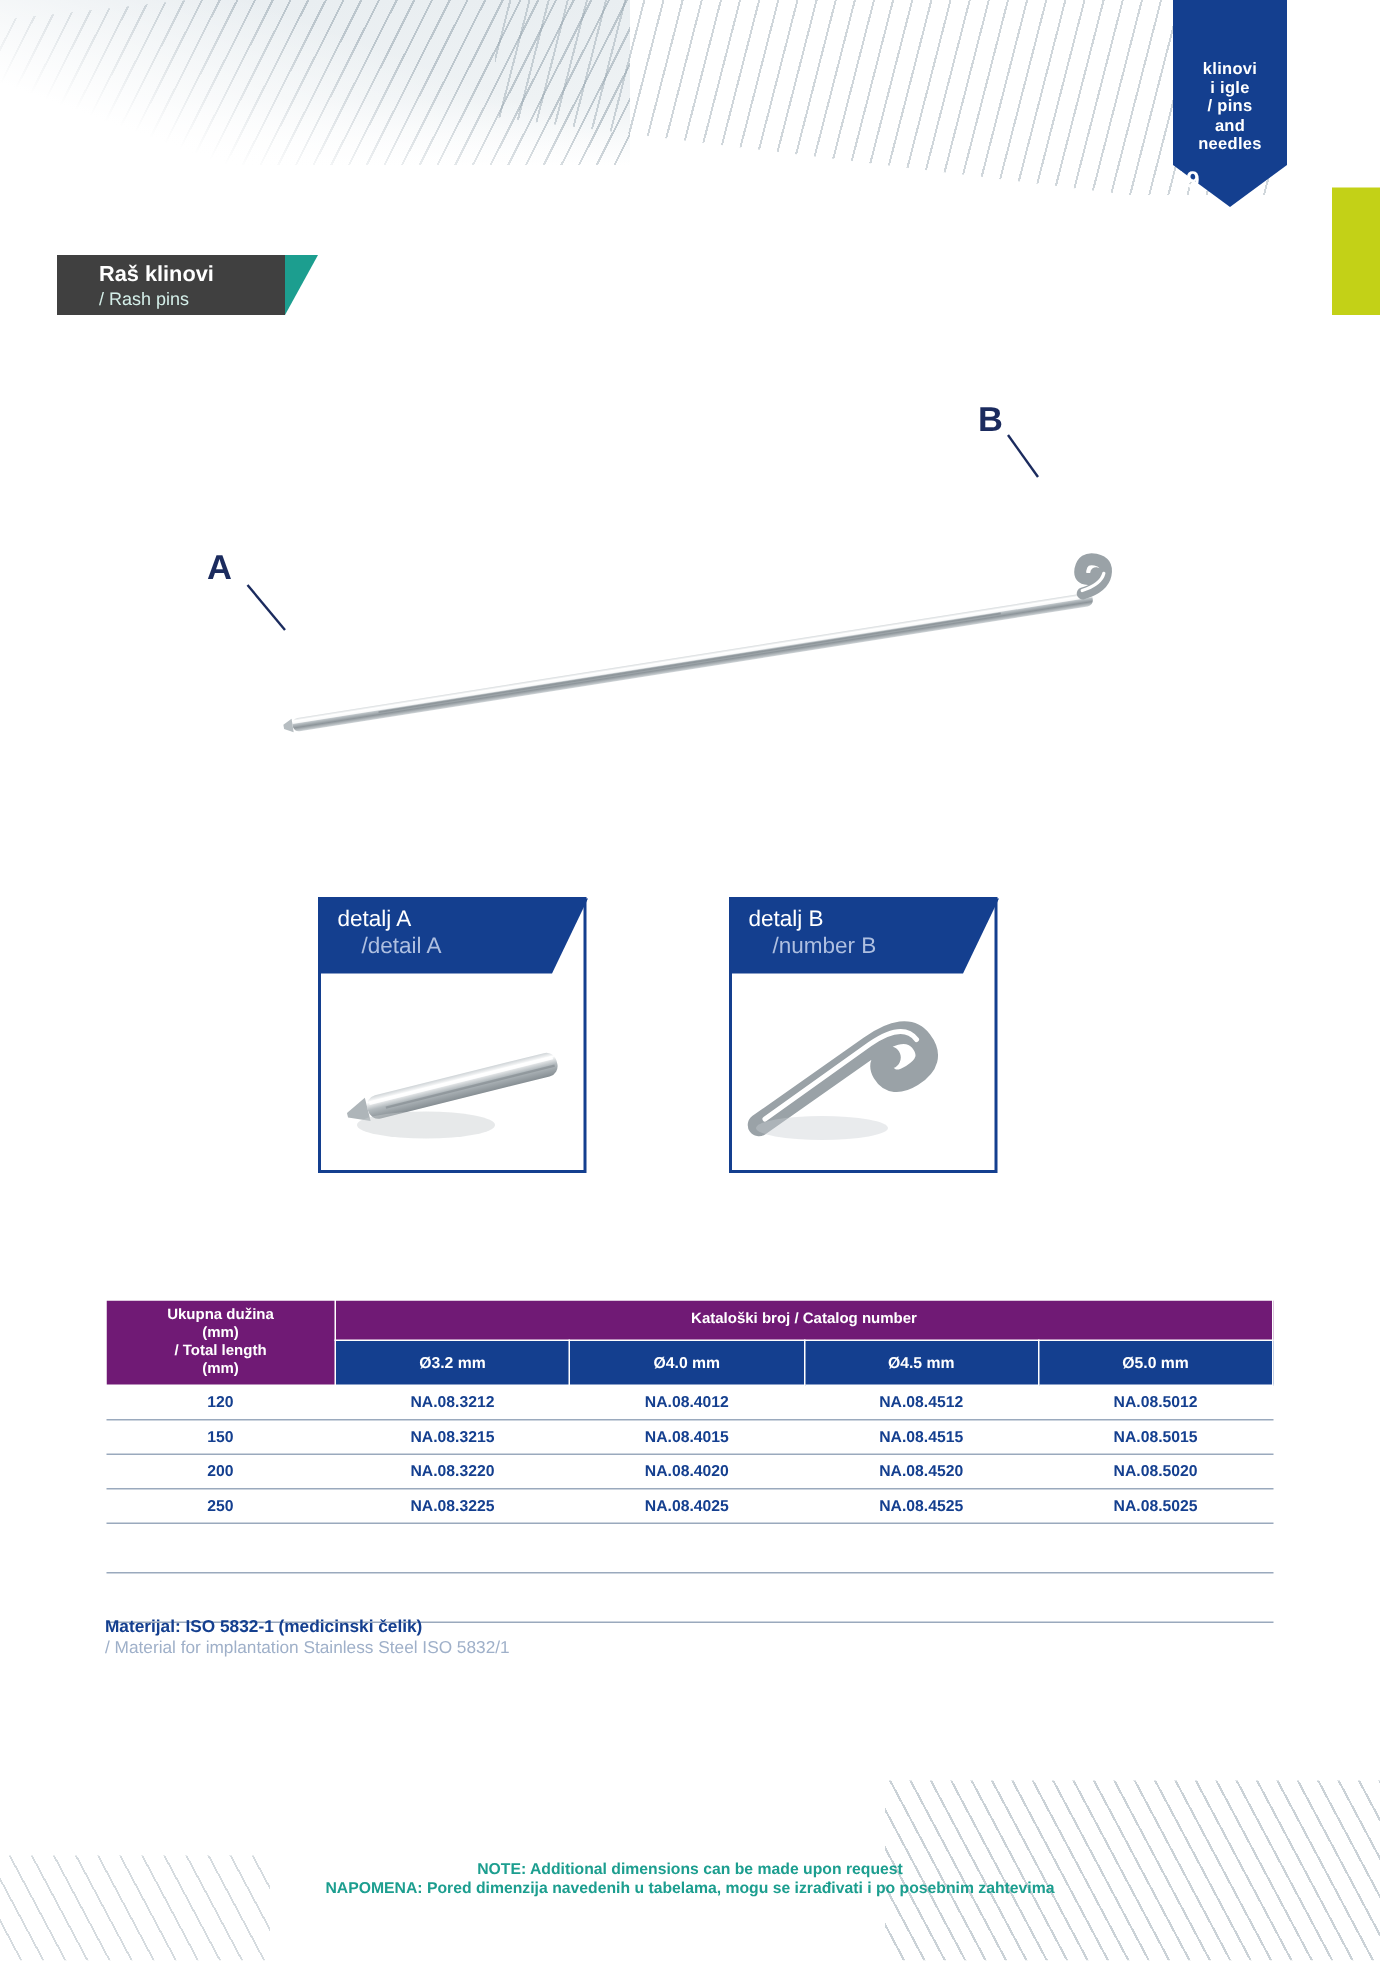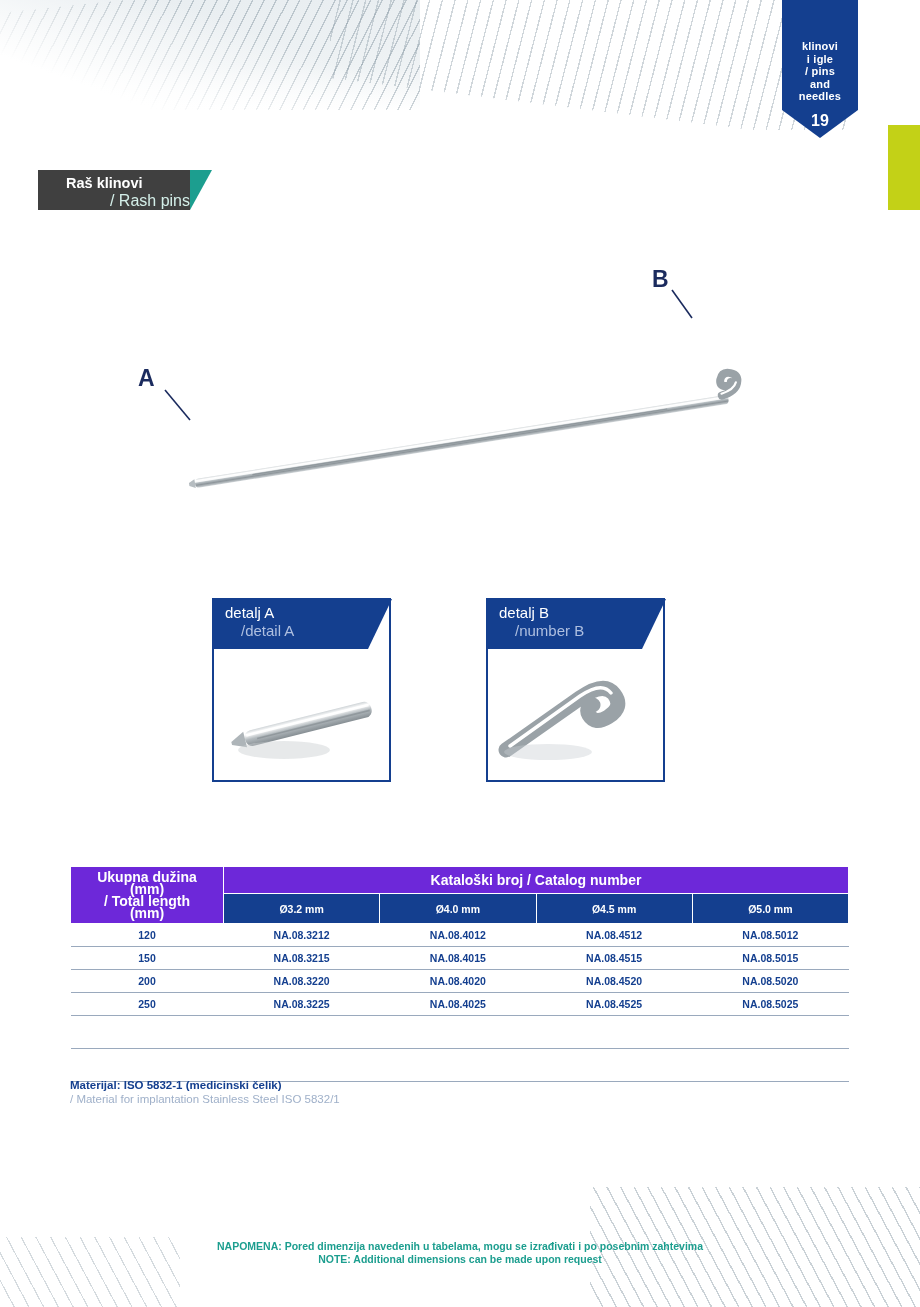--- a/index.html
+++ b/index.html
@@ -67,37 +67,37 @@
   .thumb-tab-point{
     position:absolute;right:62px;top:110px;width:0;height:0;
     border-left:38px solid transparent;border-right:38px solid transparent;
     border-top:28px solid #143f8f;
   }
   .thumb-tab .tab-text{
     color:#ffffff;font-size:11px;font-weight:bold;line-height:12.5px;
     text-align:center;padding-top:40px;letter-spacing:0.2px;
   }
   .thumb-page-no{
-    position:absolute;right:62px;top:112px;width:76px;text-align:center;
+    position:absolute;right:62px;top:112px;width:76px;
     color:#ffffff;font-size:16px;font-weight:bold;
   }
 
   
   .title-flag{
     position:absolute;left:38px;top:170px;height:40px;width:152px;background:#404040;
   }
   .title-flag-point{
     position:absolute;left:190px;top:170px;width:0;height:0;
     border-top:40px solid #1c9e8f;border-right:22px solid transparent;
   }
   .title-flag .t1{
     color:#fff;font-size:14.5px;font-weight:bold;padding:5px 0 0 28px;
   }
   .title-flag .t2{
-    color:#d4efe9;font-size:16px;padding:1px 0 0 28px;text-align:right;
+    color:#d4efe9;font-size:12px;padding:1px 0 0 28px;
   }
 
   
   .product-area{position:absolute;left:120px;top:260px;width:660px;height:240px;}
   .callout-a{position:absolute;left:18px;top:105px;font-size:23px;color:#1b2b5e;font-weight:bold;}
   .callout-b{position:absolute;left:532px;top:6px;font-size:23px;color:#1b2b5e;font-weight:bold;}
 
   
   .detail-box{position:absolute;width:175px;height:180px;border:2px solid #143f8f;background:#fff;}
   .detail-box.a{left:212px;top:598px;}
@@ -110,21 +110,21 @@
     border-top:50px solid #143f8f;border-right:24px solid transparent;
   }
   .detail-header .d1{color:#fff;font-size:15px;font-weight:normal;padding:5px 0 0 12px;}
   .detail-header .d2{color:#aebfe0;font-size:15px;padding:1px 0 0 28px;}
 
   
   .table-wrap{position:absolute;left:70px;top:866px;width:779px;}
   table{border-collapse:collapse;width:779px;font-size:10.5px;}
   th,td{text-align:center;}
   .th-main{
-    background:#6d28d9;color:#fff;font-weight:bold;font-size:14px;line-height:12px;
+    background:#701a75;color:#fff;font-weight:bold;font-size:10px;line-height:12px;
     border:1px solid #ffffff;padding:4px 2px;
   }
   .th-sub{
     background:#143f8f;color:#fff;font-weight:bold;font-size:10.5px;
     border:1px solid #ffffff;padding:5px 2px;
   }
   tbody td{
     color:#143f8f;font-weight:bold;font-size:10.5px;padding:5px 2px;
     border-bottom:1px solid #9aa9bd;
   }
@@ -317,17 +317,17 @@
       </tbody>
     </table>
   </div>
 
   <div class="material">
     <div class="m1">Materijal: ISO 5832-1 (medicinski čelik)</div>
     <div class="m2">/ Material for implantation Stainless Steel ISO 5832/1</div>
   </div>
 
   <div class="footer-note">
+    <div>NOTE: Additional dimensions can be made upon request</div>
     <div>NAPOMENA: Pored dimenzija navedenih u tabelama, mogu se izrađivati i po posebnim zahtevima</div>
-    <div>NOTE: Additional dimensions can be made upon request</div>
   </div>
 
 </div>
 
 </body></html>

